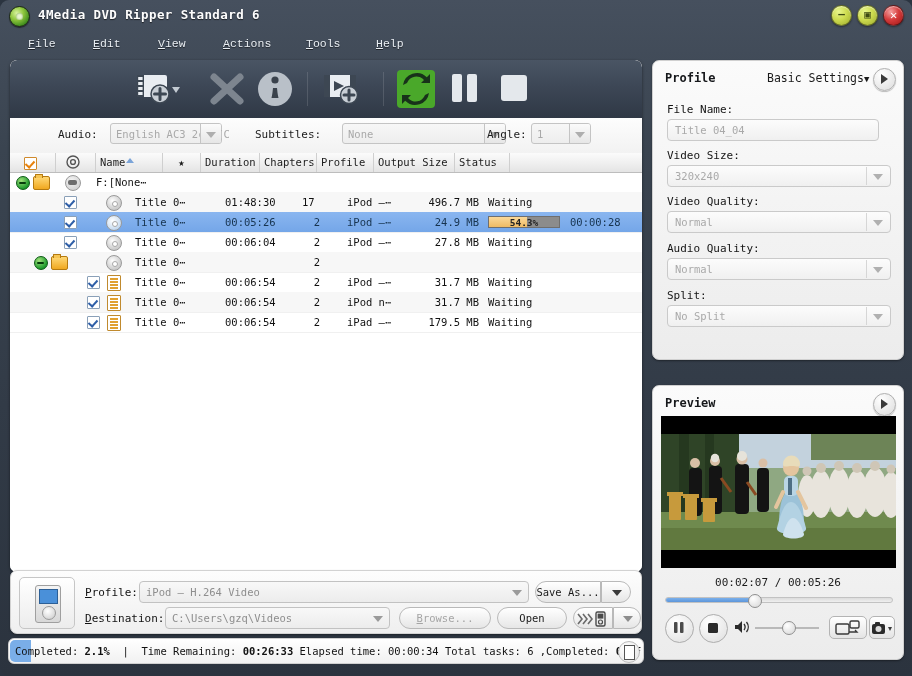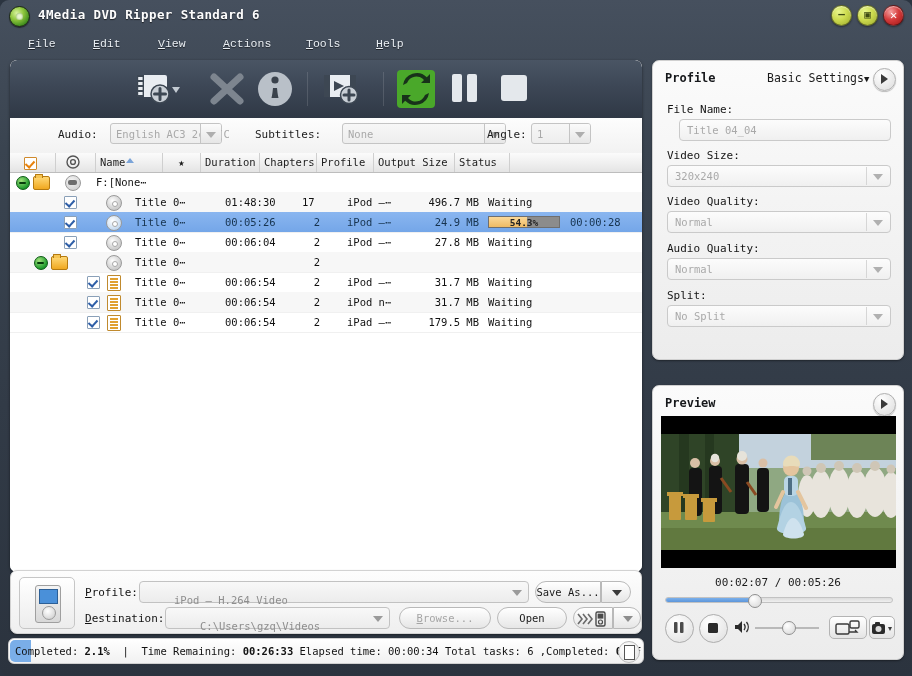--- a/index.html
+++ b/index.html
@@ -103,21 +103,21 @@
   .devbtn{position:absolute;left:8px;top:6px;width:54px;height:50px;border-radius:5px;
     background:linear-gradient(180deg,#ffffff,#ececec);border:1px solid #c6c6c6;}
   .ipod{position:absolute;left:15px;top:7px;width:24px;height:36px;border-radius:3px;
     background:linear-gradient(180deg,#f4f4f4,#d8d8d8);border:1px solid #9f9f9f;}
   .ipod .scr{position:absolute;left:3px;top:3px;width:17px;height:13px;background:#4a90d9;border:1px solid #2c5f96;}
   .ipod .wheel{position:absolute;left:6px;top:20px;width:12px;height:12px;border-radius:50%;
     background:radial-gradient(circle at 40% 35%,#fff,#c8c8c8);border:1px solid #9a9a9a;}
   .flabel{position:absolute;font-size:11px;color:#111;}
   .ffield{position:absolute;height:22px;box-sizing:border-box;border:1px solid #c2c2c2;border-radius:4px;
     background:linear-gradient(180deg,#f8f8f8,#ececec);}
-  .ffield .txt{position:absolute;left:6px;top:12px;font-size:10.5px;color:#8e8e8e;white-space:nowrap;overflow:hidden;margin-left:28px;}
+  .ffield .txt{position:absolute;left:6px;top:4px;font-size:10.5px;color:#8e8e8e;white-space:nowrap;overflow:hidden;}
   .ffield .arw{position:absolute;right:1px;top:1px;width:20px;height:18px;}
   .ffield .arw:after{content:"";position:absolute;left:5px;top:7px;border-left:5px solid transparent;
     border-right:5px solid transparent;border-top:6px solid #9a9a9a;}
   .btn{position:absolute;height:22px;box-sizing:border-box;border:1px solid #b9b9b9;border-radius:11px;
     background:linear-gradient(180deg,#ffffff,#e6e6e6);font-size:10.5px;color:#1b1b1b;
     text-align:center;line-height:20px;}
   .btn.dis{color:#a5a5a5;}
   
   .statuswrap{position:absolute;left:8px;top:638px;width:636px;height:26px;
     background:linear-gradient(180deg,#ffffff,#f1f1f1);border:1px solid #cfcfcf;border-radius:6px;box-sizing:border-box;}
@@ -425,21 +425,21 @@
   </div>
 
   <div class="rpanel" style="left:652px;top:60px;width:252px;height:300px">
     <div class="ptitle" style="left:12px;top:10px">Profile</div>
     <div class="basicsel" style="left:114px;top:10px">
       <span>Basic Settings</span><span style="font-size:9px">▼</span>
     </div>
     <div class="circbtn" style="left:220px;top:7px"></div>
 
     <div class="plabel" style="left:14px;top:42px">File Name:</div>
-    <div class="pfield" style="left:26px;top:58px;width:212px">
+    <div class="pfield" style="left:14px;top:58px;width:212px">
       <div class="txt">Title 04_04</div>
     </div>
 
     <div class="plabel" style="left:14px;top:88px">Video Size:</div>
     <div class="pfield" style="left:14px;top:104px;width:224px">
       <div class="txt">320x240</div>
       <div class="arw"></div>
     </div>
 
     <div class="plabel" style="left:14px;top:134px">Video Quality:</div>

